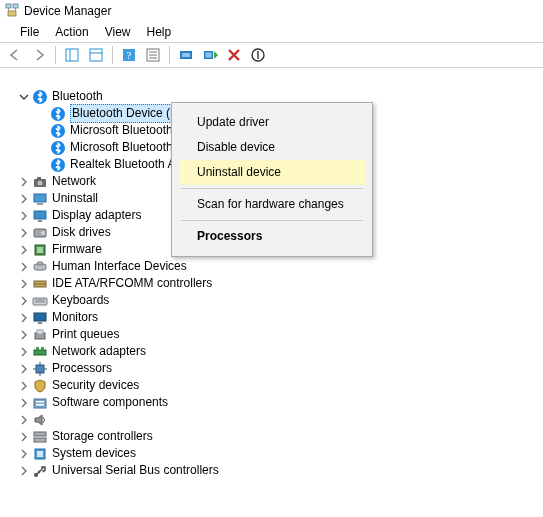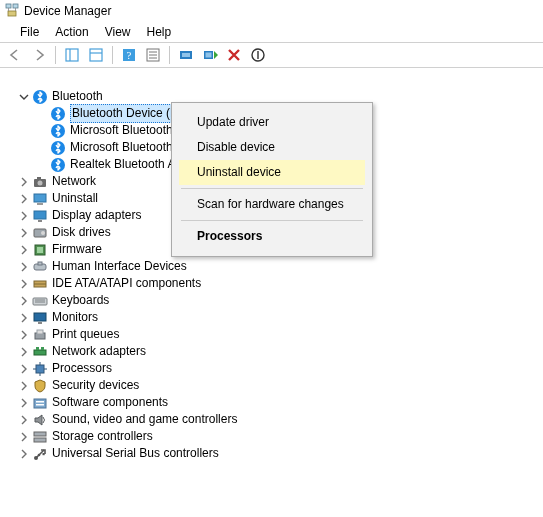--- a/index.html
+++ b/index.html
@@ -358,21 +358,21 @@
           <svg width="10" height="10">
             <path d="M3 1 L7 5 L3 9" fill="none" stroke="#707070" stroke-width="1.4"></path>
           </svg>
         </span>
         <span class="icon">
           <svg width="16" height="16">
             <rect x="2" y="5" width="12" height="6" fill="#c7a55b" stroke="#7d6630"></rect>
             <line x1="2" y1="8" x2="14" y2="8" stroke="#7d6630"></line>
           </svg>
         </span>
-        <span class="label">IDE ATA/ATAPI components</span>
+        <span class="label">IDE ATA/RFCOMM controllers</span>
       </div>
       <div class="node">
         <span class="chevron">
           <svg width="10" height="10">
             <path d="M3 1 L7 5 L3 9" fill="none" stroke="#707070" stroke-width="1.4"></path>
           </svg>
         </span>
         <span class="icon">
           <svg width="16" height="16">
             <rect x="1" y="5" width="14" height="7" rx="1" fill="#cfd3d6" stroke="#7b8083"></rect>
@@ -475,35 +475,48 @@
           <svg width="10" height="10">
             <path d="M3 1 L7 5 L3 9" fill="none" stroke="#707070" stroke-width="1.4"></path>
           </svg>
         </span>
         <span class="icon">
           <svg width="16" height="16">
             <path d="M3 6 H6 L10 3 V13 L6 10 H3 Z" fill="#8f9396" stroke="#55595c"></path>
             <path d="M11 5 Q14 8 11 11" fill="none" stroke="#55595c"></path>
           </svg>
         </span>
-        <span class="label">Sound, video and game controllers</span>
       </div>
       <div class="node">
         <span class="chevron">
           <svg width="10" height="10">
             <path d="M3 1 L7 5 L3 9" fill="none" stroke="#707070" stroke-width="1.4"></path>
           </svg>
         </span>
         <span class="icon">
           <svg width="16" height="16">
             <rect x="2" y="3" width="12" height="4" fill="#a7aeb4" stroke="#666"></rect>
             <rect x="2" y="9" width="12" height="4" fill="#a7aeb4" stroke="#666"></rect>
           </svg>
         </span>
         <span class="label">Storage controllers</span>
+      </div>
+      <div class="node">
+        <span class="chevron">
+          <svg width="10" height="10">
+            <path d="M3 1 L7 5 L3 9" fill="none" stroke="#707070" stroke-width="1.4"></path>
+          </svg>
+        </span>
+        <span class="icon">
+          <svg width="16" height="16">
+            <rect x="3" y="3" width="10" height="10" fill="#4a9bd4" stroke="#2b6fa0"></rect>
+            <rect x="5" y="5" width="6" height="6" fill="#cde7f7"></rect>
+          </svg>
+        </span>
+        <span class="label">System devices</span>
       </div>
       <div class="node">
         <span class="chevron">
           <svg width="10" height="10">
             <path d="M3 1 L7 5 L3 9" fill="none" stroke="#707070" stroke-width="1.4"></path>
           </svg>
         </span>
         <span class="icon">
           <svg width="16" height="16">
             <circle cx="4" cy="12" r="2" fill="#555"></circle>

